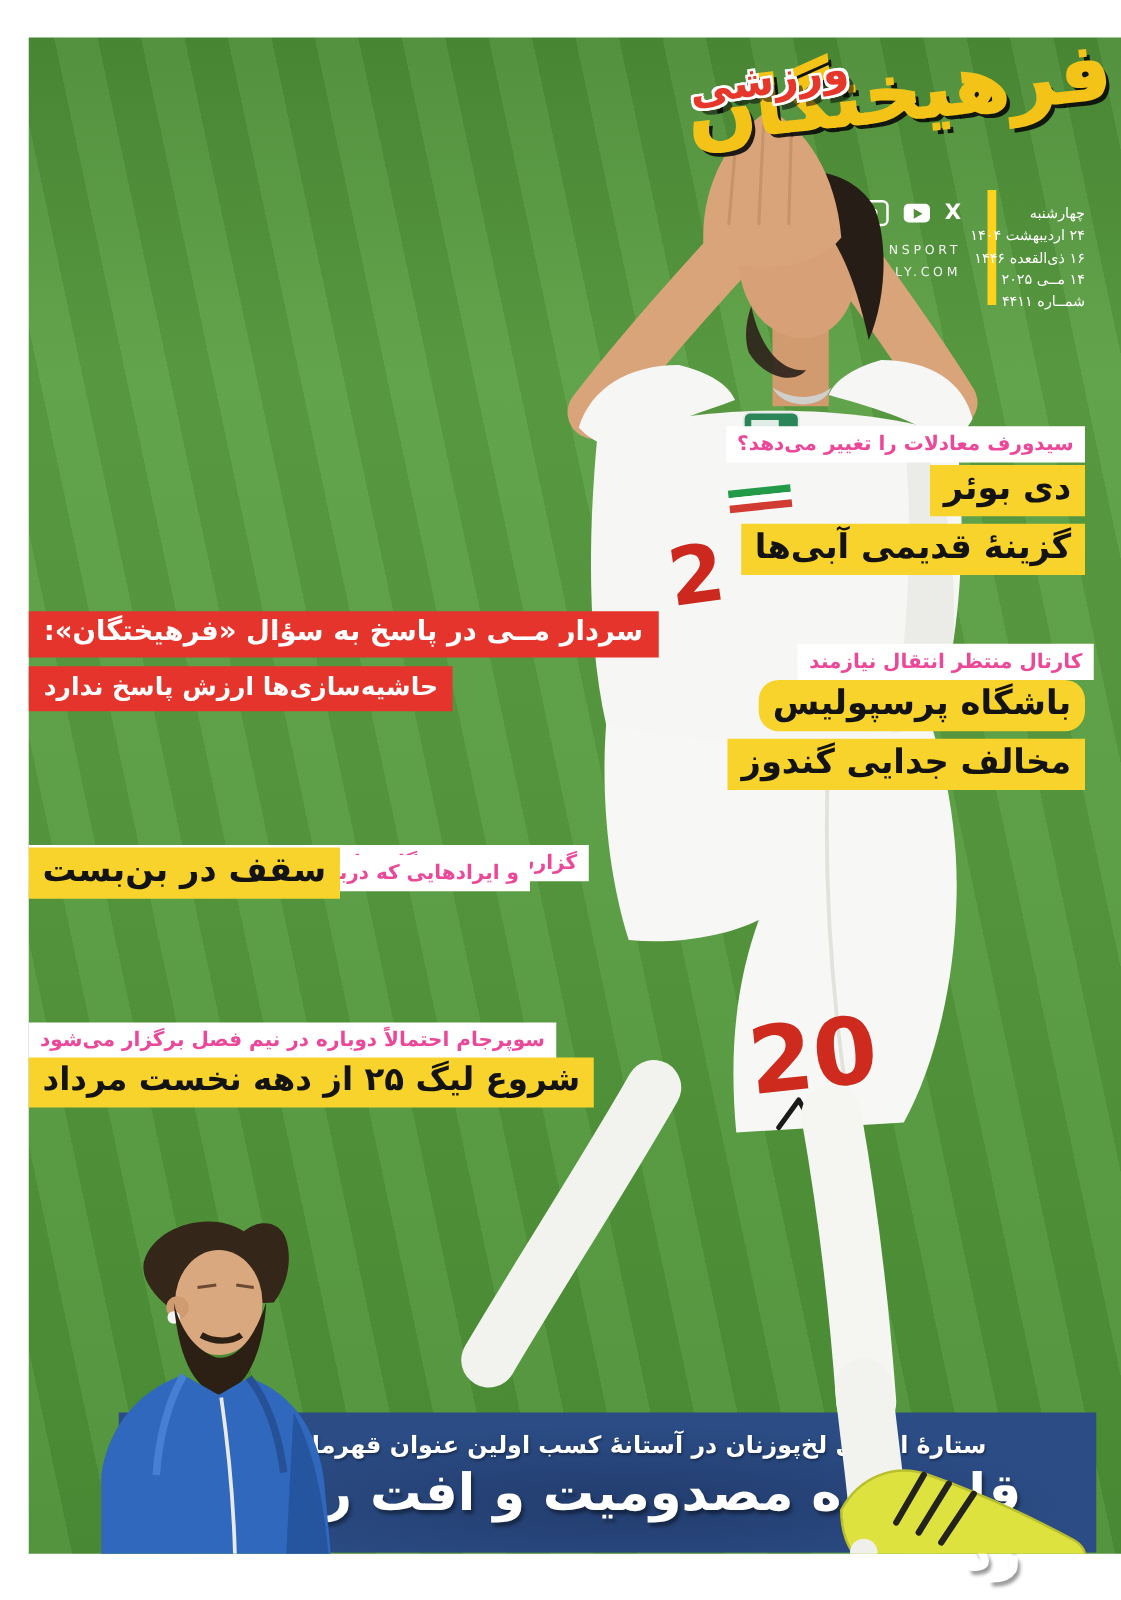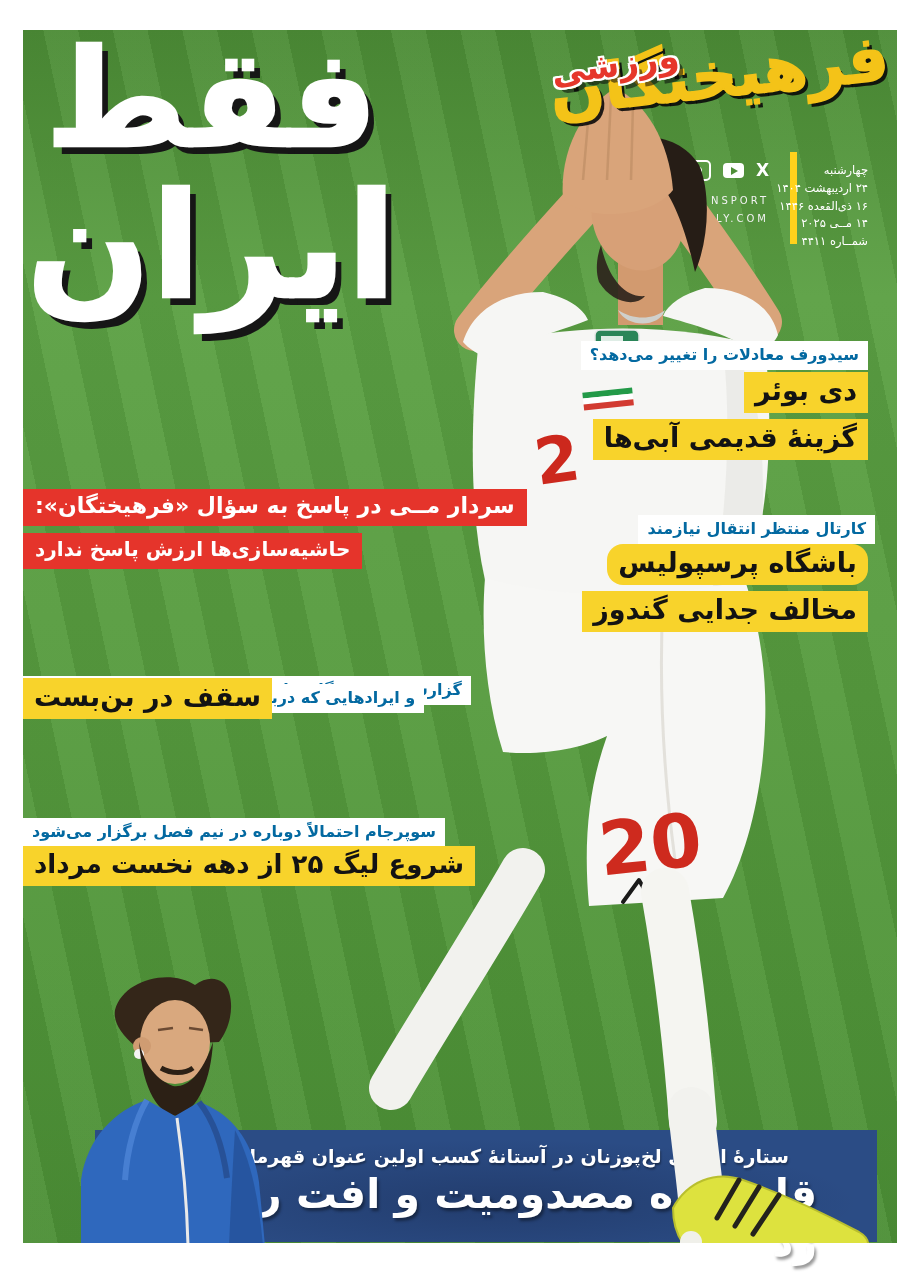--- a/index.html
+++ b/index.html
@@ -43,21 +43,21 @@
 
   
   .headline{left:14px;top:28px;width:395px;z-index:6;text-align:center;color:#fff;direction:rtl;}
   .headline .l1{font-size:136px;line-height:1.05;font-weight:bold;
     -webkit-text-stroke:2.5px #fff;text-shadow:7px 8px 0 #161616;}
   .headline .l2{font-size:146px;line-height:1.0;font-weight:bold;margin-top:2px;
     -webkit-text-stroke:2.5px #fff;text-shadow:7px 8px 0 #161616;}
 
   
   .strip{z-index:6;direction:rtl;white-space:nowrap;font-weight:bold;}
-  .strip.white{background:#ffffff;color:#0369a1;padding:4px 9px 6px;font-size:16px;}
+  .strip.white{background:#ffffff;color:#ec4899;padding:4px 9px 6px;font-size:16px;}
   .strip.yellow{background:#f8d32b;color:#131313;padding:3px 11px 7px;font-size:27px;}
   .strip.red{background:#e5342b;color:#fff;padding:4px 12px 8px;font-size:22px;}
   .strip.red.big{font-size:20px;}
 
   
   .banner{left:95px;top:1130px;width:782px;height:112px;z-index:4;direction:rtl;color:#fff;
     background:radial-gradient(ellipse at 52% 65%, rgba(15,25,55,0.30), rgba(15,25,55,0) 62%),#2b4c85;}
   .banner .kicker{margin:15px 88px 0 0;text-align:right;font-size:19px;font-weight:bold;
     text-shadow:1px 2px 2px rgba(0,0,0,0.35);}
   .banner .title{margin:3px 60px 0 0;text-align:right;font-size:41px;font-weight:bold;
@@ -162,24 +162,20 @@
 
   <div class="abs date-bar"></div>
   <div class="abs dateline">
     <div>چهارشنبه</div>
     <div>۲۴ اردیبهشت ۱۴۰۴</div>
     <div>۱۶ ذی‌القعده ۱۴۴۶</div>
     <div>۱۴ مــی ۲۰۲۵</div>
     <div>شمــاره ۴۴۱۱</div>
   </div>
 
-  <div class="abs headline">
-    <div class="l1">فقط</div>
-    <div class="l2">ایران</div>
-  </div>
 
   <div class="abs strip red" style="left:23px;top:489px;">سردار مــی در پاسخ به سؤال «فرهیختگان»:</div>
   <div class="abs strip red big" style="left:23px;top:533px;">حاشیه‌سازی‌ها ارزش پاسخ ندارد</div>
 
   <div class="abs strip white" style="right:29px;top:341px;">سیدورف معادلات را تغییر می‌دهد؟</div>
   <div class="abs strip yellow" style="right:29px;top:372px;">دی بوئر</div>
   <div class="abs strip yellow" style="right:29px;top:419px;">گزینهٔ قدیمی آبی‌ها</div>
 
   <div class="abs strip white" style="right:22px;top:515px;">کارتال منتظر انتقال نیازمند</div>
   <div class="abs strip yellow" style="right:29px;top:544px;border-radius:16px;">باشگاه پرسپولیس</div>

